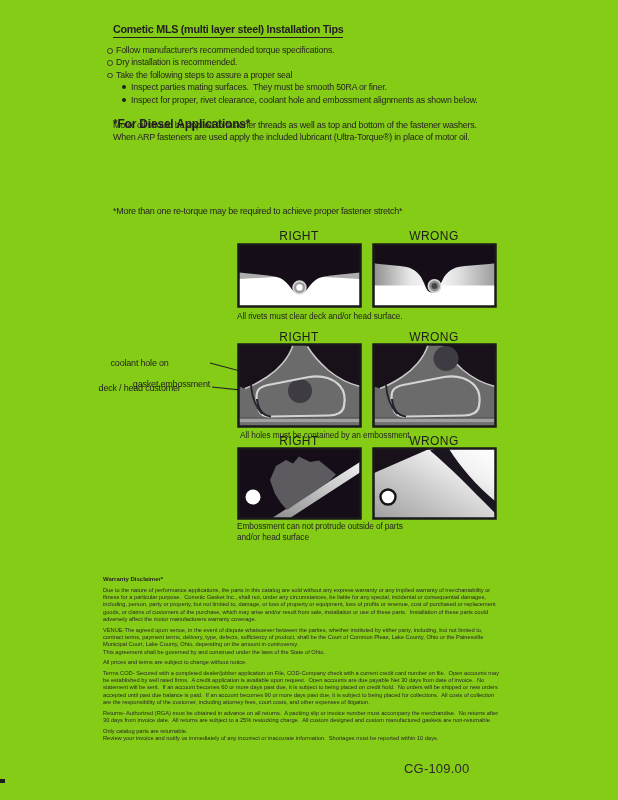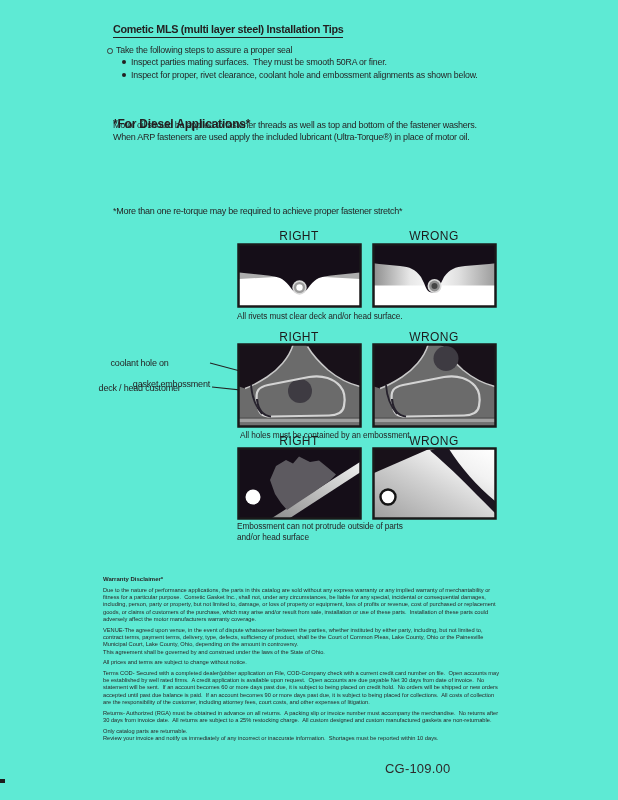--- a/index.html
+++ b/index.html
@@ -1,16 +1,16 @@
 <!DOCTYPE html>
 <html><head>
 <meta charset="utf-8">
 <style>
   html,body{margin:0;padding:0;background:#ffffff;}
-  .page{position:relative;width:618px;height:800px;background:#5eead4;
+  .page{position:relative;width:618px;height:800px;background:#84cc16;
         font-family:"Liberation Sans",sans-serif;color:#231f20;overflow:hidden;}
 
   .title{position:absolute;left:113px;top:23px;font-size:10.8px;font-weight:bold;
          letter-spacing:-0.3px;border-bottom:1.6px solid #231f20;padding-bottom:1.5px;white-space:pre;}
 
   .tips{position:absolute;left:107px;top:44px;font-size:8.8px;letter-spacing:-0.2px;}
   .tip{position:relative;line-height:12.45px;padding-left:9px;white-space:pre;}
   .tip.sub{margin-left:15px;}
   .mk{position:absolute;left:0;top:4px;width:3.5px;height:3.5px;border-radius:50%;}
   .mk1{border:1px solid #3a3a3a;}
@@ -44,32 +44,34 @@
 
   .ann{position:absolute;width:150px;text-align:right;font-size:9px;letter-spacing:-0.2px;line-height:12.4px;white-space:pre;}
   .ann-coolant{left:60px;top:345px;text-align:center;}
   .ann-embossment{left:60px;top:378px;}
   .leaders{position:absolute;left:100px;top:330px;pointer-events:none;}
 
   .legal{position:absolute;left:103px;top:576px;width:440px;font-size:5.7px;line-height:7.35px;color:#2a2627;}
   .legal-h{font-weight:bold;font-size:6px;margin:0 0 3.4px 0;white-space:pre;}
   .lp{margin:0 0 3.2px 0;white-space:pre;}
 
-  .footer-code{position:absolute;left:385px;top:761px;font-size:13px;letter-spacing:0.2px;color:#2e2a2b;white-space:pre;}
+  .footer-code{position:absolute;left:404px;top:761px;font-size:13px;letter-spacing:0.2px;color:#2e2a2b;white-space:pre;}
 
   .edge-mark{position:absolute;left:0;top:779px;width:5px;height:4px;background:#1d1d1d;}
 </style>
 </head>
 <body>
 
 <div class="page">
 
   <div class="title">Cometic MLS (multi layer steel) Installation Tips</div>
 
   <div class="tips">
+    <div class="tip"><span class="mk mk1"></span><span class="tt">Follow manufacturer's recommended torque specifications.</span></div>
+    <div class="tip"><span class="mk mk1"></span><span class="tt">Dry installation is recommended.</span></div>
     <div class="tip"><span class="mk mk1"></span><span class="tt">Take the following steps to assure a proper seal</span></div>
     <div class="tip sub"><span class="mk mk2"></span><span class="tt">Inspect parties mating surfaces.  They must be smooth 50RA or finer.</span></div>
     <div class="tip sub"><span class="mk mk2"></span><span class="tt">Inspect for proper, rivet clearance, coolant hole and embossment alignments as shown below.</span></div>
   </div>
 
   <div class="diesel-heading">*For Diesel Applications*</div>
   <div class="para p-oil">Motor oil should be applied to fastener threads as well as top and bottom of the fastener washers.
 When ARP fasteners are used apply the included lubricant (Ultra-Torque®) in place of motor oil.</div>
   <div class="para p-note">*More than one re-torque may be required to achieve proper fastener stretch*</div>
 

